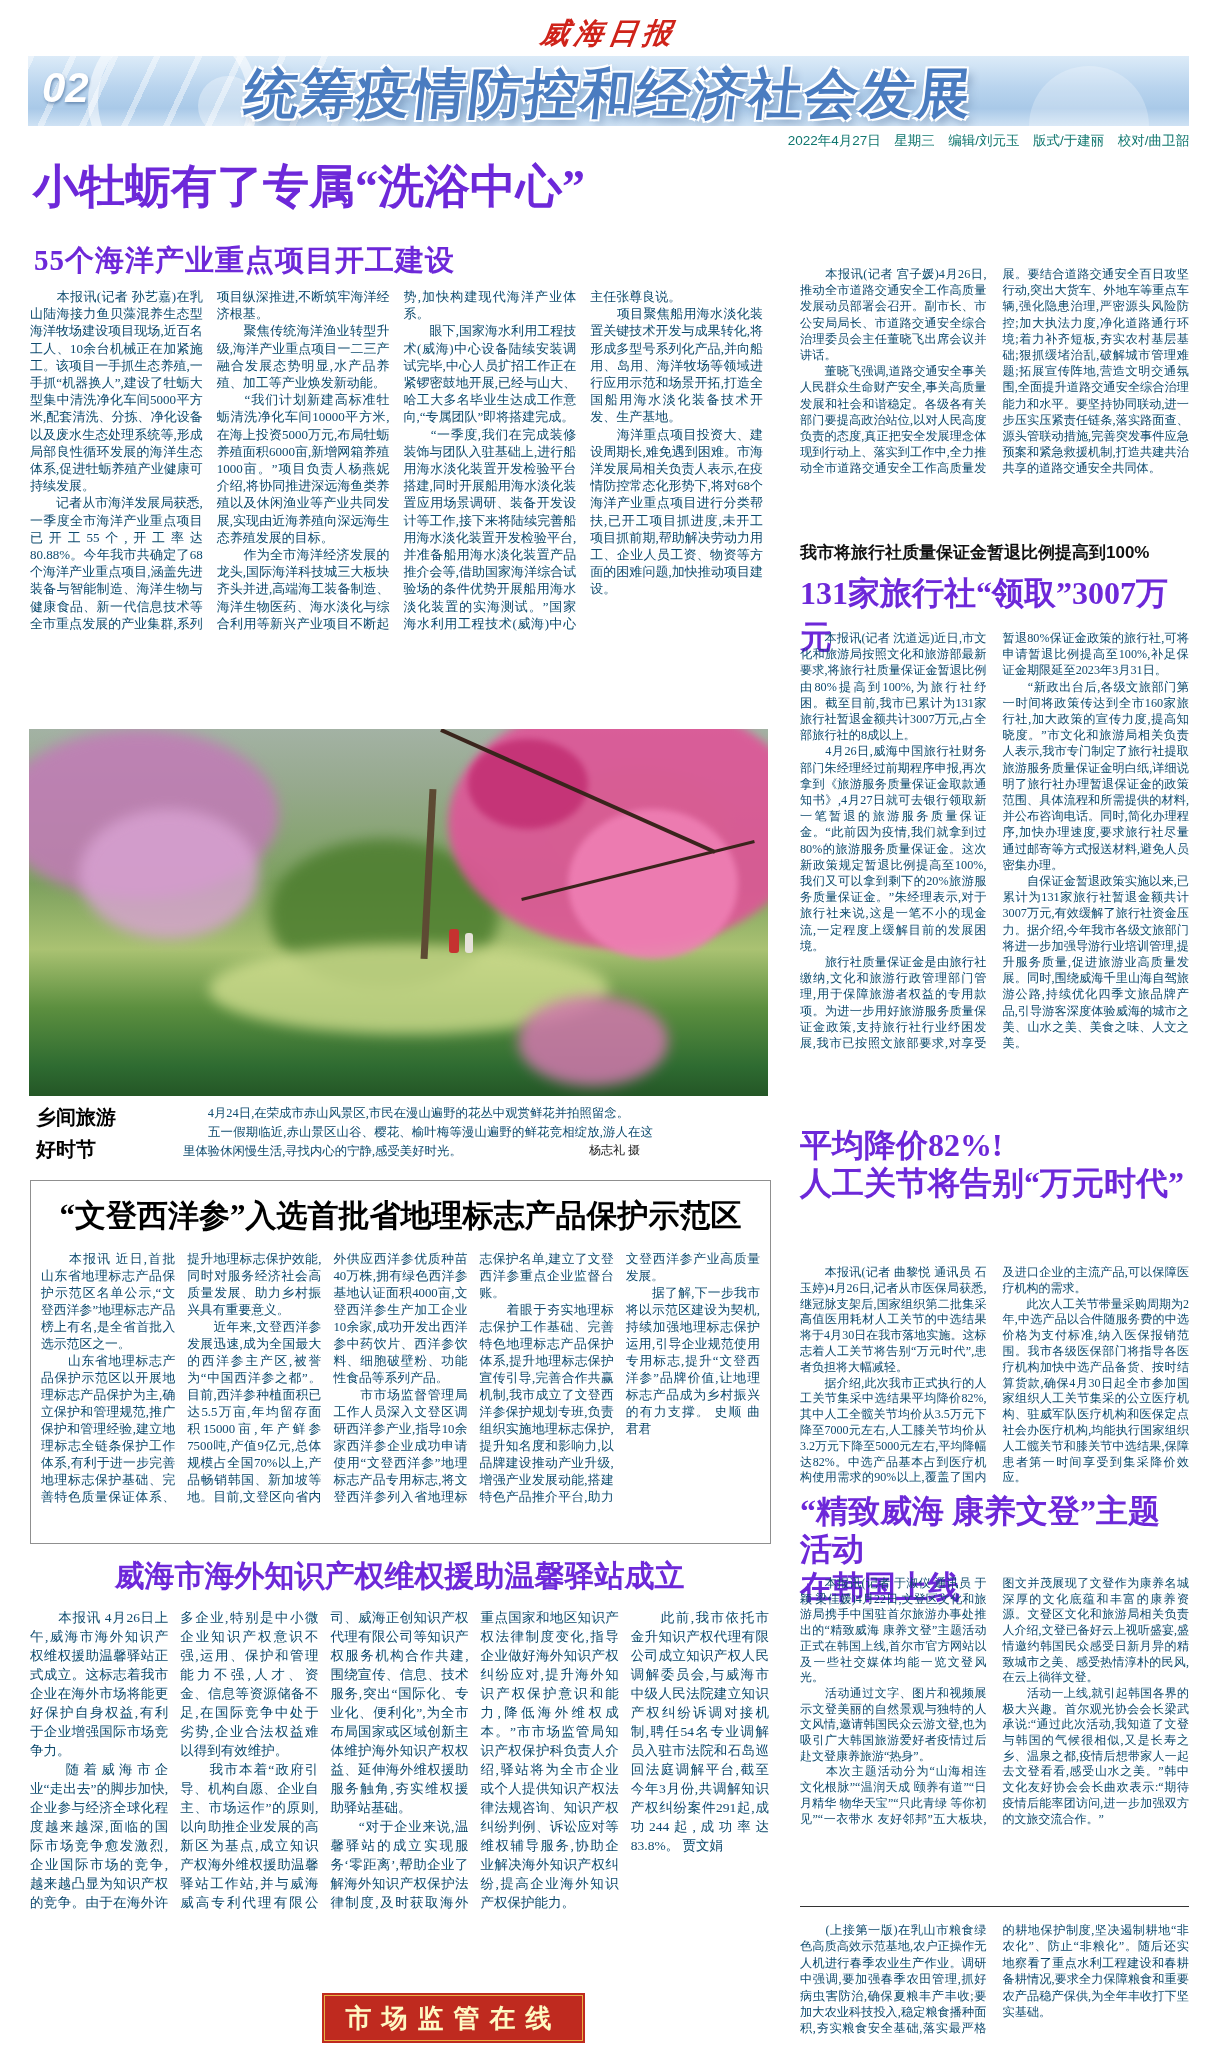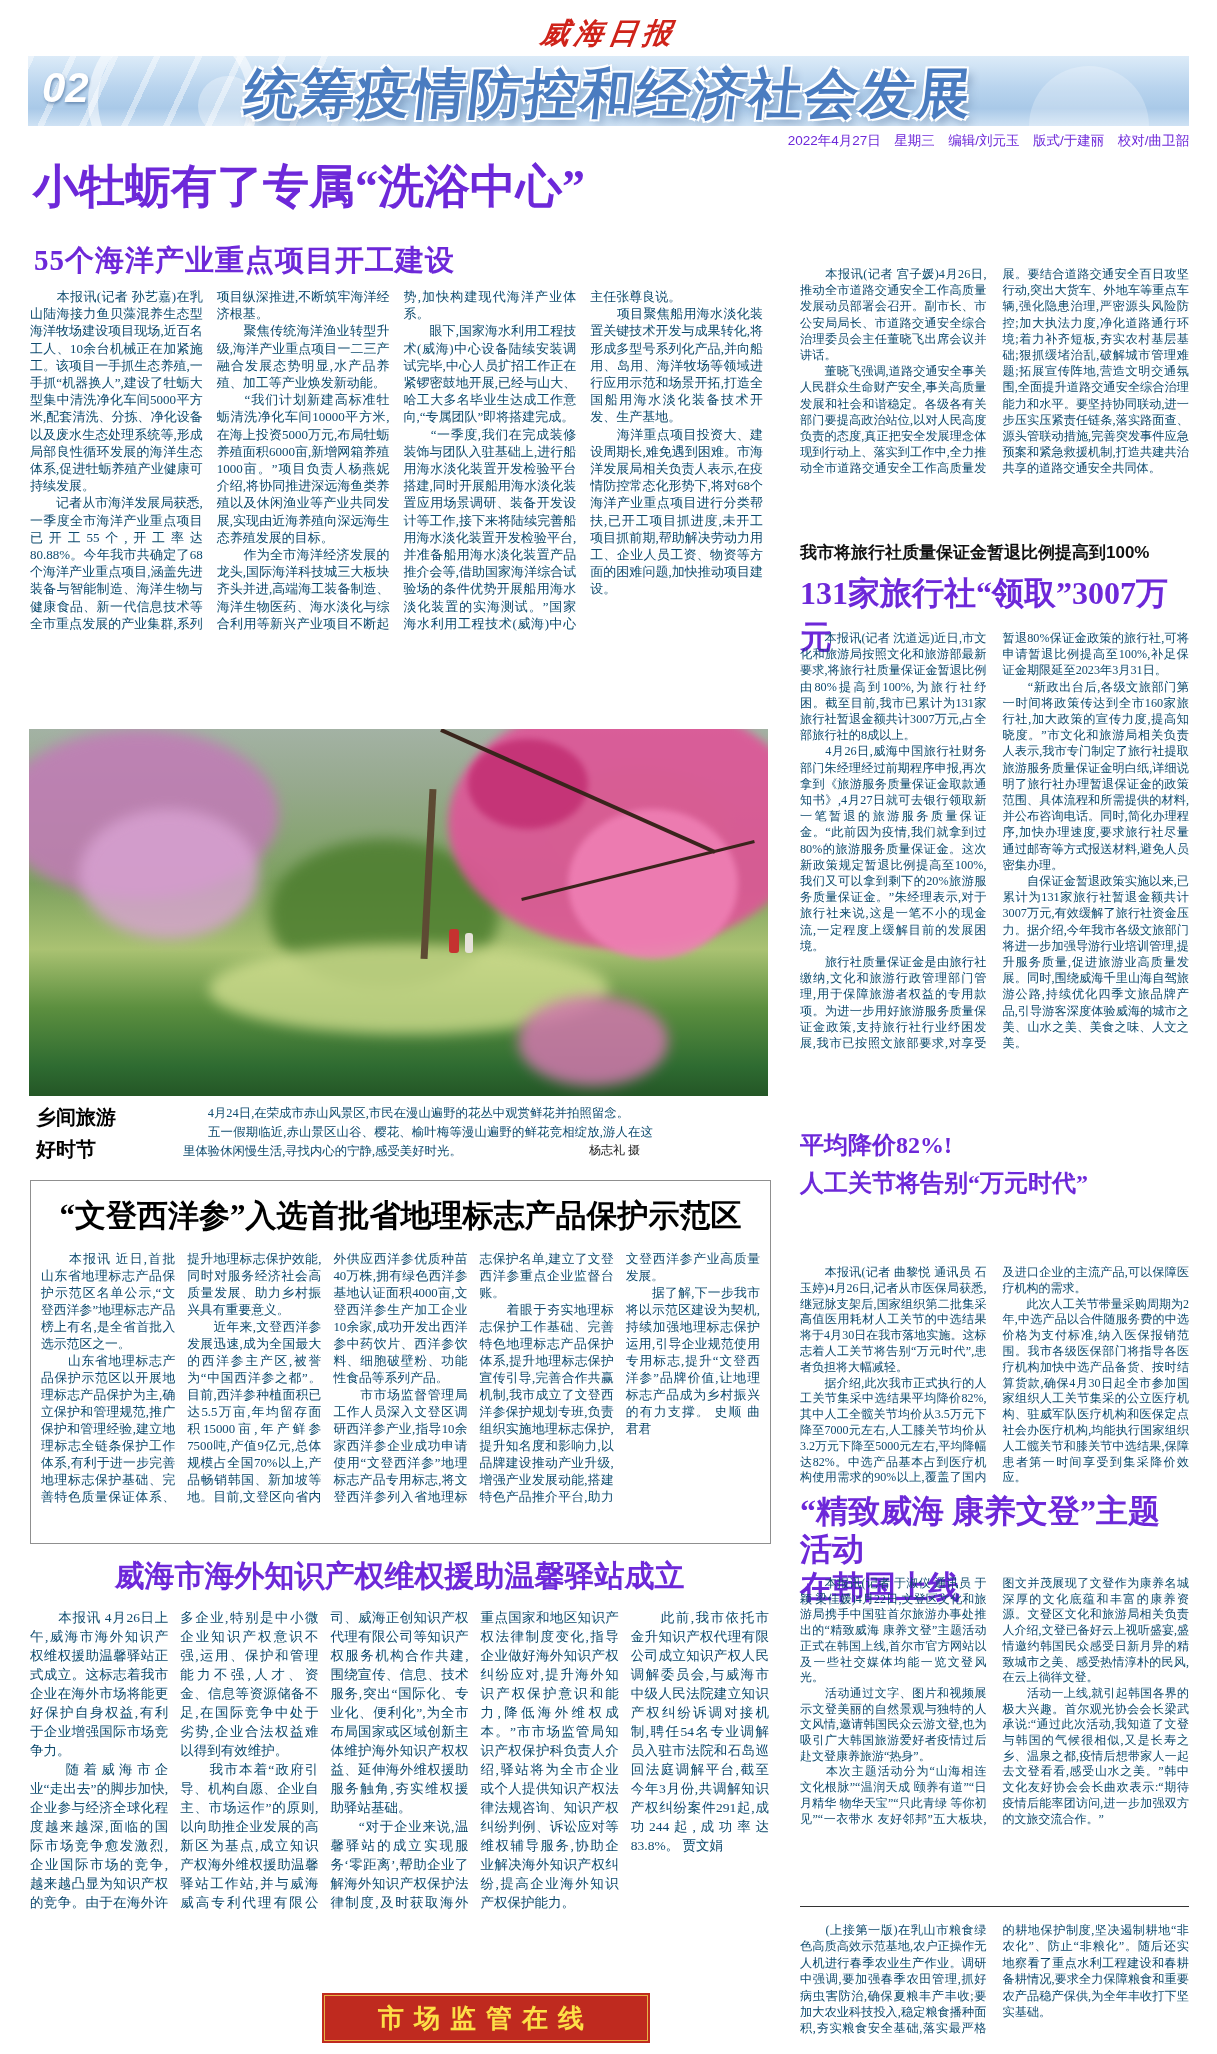--- a/index.html
+++ b/index.html
@@ -15,29 +15,29 @@
   .banner .decor2{position:absolute;left:170px;top:20px;width:60px;height:60px;background:rgba(255,255,255,.35);border-radius:50%;}
   .banner .decor3{position:absolute;left:0;top:0;width:330px;height:70px;
           background:repeating-linear-gradient(115deg,rgba(255,255,255,.45) 0 6px,rgba(255,255,255,0) 6px 38px);}
   .banner .decor4{position:absolute;right:40px;top:10px;width:120px;height:120px;background:rgba(255,255,255,.25);border-radius:50%;}
   .pagenum{position:absolute;left:14px;top:8px;font-family:"Liberation Sans",sans-serif;
            font-size:42px;font-weight:bold;color:#ffffff;font-style:italic;text-shadow:1px 2px 3px rgba(40,80,130,.5);}
   .banner-title{position:absolute;left:0;top:2px;width:100%;text-align:center;font-family:"Liberation Sans",sans-serif;
            font-weight:bold;font-size:54px;letter-spacing:2px;color:#4a7cc0;transform:skewX(-6deg);
            text-shadow:-2px -2px 0 #fff,2px -2px 0 #fff,-2px 2px 0 #fff,2px 2px 0 #fff,5px 6px 8px rgba(30,60,110,.35);}
   .dateline{top:132px;left:0;width:1189px;text-align:right;font-family:"Liberation Sans",sans-serif;
-            font-size:13.5px;color:#6d28d9;}
+            font-size:13.5px;color:#0f766e;}
   
   .h-serif{font-weight:bold;color:#6d28d9;white-space:pre-wrap;}
   .lead-headline{top:156px;left:33px;width:735px;font-size:46px;letter-spacing:0px;}
   .lead-subhead{top:241px;left:34px;font-size:29px;letter-spacing:1px;}
   .traffic-headline{top:176px;left:800px;width:389px;font-size:28px;line-height:37px;letter-spacing:1px;}
   .travel-overline{top:541px;left:800px;width:389px;font-family:"Liberation Sans",sans-serif;font-weight:bold;font-size:17px;color:#111;}
   .travel-headline{top:572px;left:800px;width:389px;font-size:32px;}
-  .joint-headline{top:1126px;left:800px;width:389px;font-size:24px;line-height:38px;}
+  .joint-headline{top:1126px;left:800px;width:389px;font-size:32px;line-height:38px;}
   .korea-headline{top:1492px;left:800px;width:389px;font-size:32px;line-height:38px;}
   .ginseng-headline{position:absolute;top:14px;left:0;width:100%;text-align:center;font-size:31px;font-weight:bold;color:#000;}
   .ip-headline{top:1556px;left:30px;width:739px;text-align:center;font-size:30px;}
   
   .body-text{white-space:pre-wrap;text-align:justify;overflow:hidden;color:#0c4a6e;}
   .lead-body{top:288px;left:30px;width:733px;height:436px;column-count:4;column-gap:14px;font-size:13px;line-height:17.2px;}
   .traffic-body{top:266px;left:800px;width:389px;height:242px;column-count:2;column-gap:16px;font-size:12.2px;line-height:16.2px;}
   .travel-body{top:630px;left:800px;width:389px;height:426px;column-count:2;column-gap:16px;font-size:12.2px;line-height:16.2px;}
   .joint-body{top:1218px;left:800px;width:389px;height:296px;column-count:2;column-gap:16px;font-size:12px;line-height:15.8px;margin-top:47px;}
   .korea-body{top:1576px;left:800px;width:389px;height:308px;column-count:2;column-gap:16px;font-size:12px;line-height:15.7px;}
@@ -49,24 +49,24 @@
          background:linear-gradient(180deg,#a3b2a4 0%,#96a98d 16%,#7ca05e 42%,#aac272 60%,#5c8f3f 76%,#2e6b31 92%,#245626 100%);}
   .photo div{position:absolute;}
   .blob{border-radius:50%;filter:blur(7px);}
   
   .ginseng-box{top:1180px;left:30px;width:739px;height:362px;border:1px solid #8f8f8f;}
   
   .caption-label{top:1101px;left:36px;font-size:20px;font-weight:bold;line-height:32px;white-space:pre-wrap;color:#000;}
   .caption-text{top:1104px;left:183px;width:470px;height:62px;font-size:12.4px;line-height:19px;}
   .caption-credit{top:1142px;left:589px;font-size:12px;color:#1b1b1b;font-family:Liberation Serif, serif;}
   
-  .market-banner{top:1993px;left:322px;width:328px;height:50px;background:#bf2a1f;
+  .market-banner{top:1993px;left:322px;width:263px;height:50px;background:#bf2a1f;
                  box-shadow:inset 0 0 0 2px #bf2a1f, inset 0 0 0 3px #e9b445;
                  text-align:center;line-height:50px;font-family:"Liberation Sans",sans-serif;
-                 font-weight:bold;font-size:26px;letter-spacing:10px;color:#fde047;}
+                 font-weight:bold;font-size:26px;letter-spacing:10px;color:#fef9c3;}
   .rule{top:1906px;left:800px;width:389px;border-top:1px solid #333;}
 </style>
 </head>
 <body>
 
 <div class="page">
 
   <div class="abs logo">威海日报</div>
 
   <div class="abs banner">

